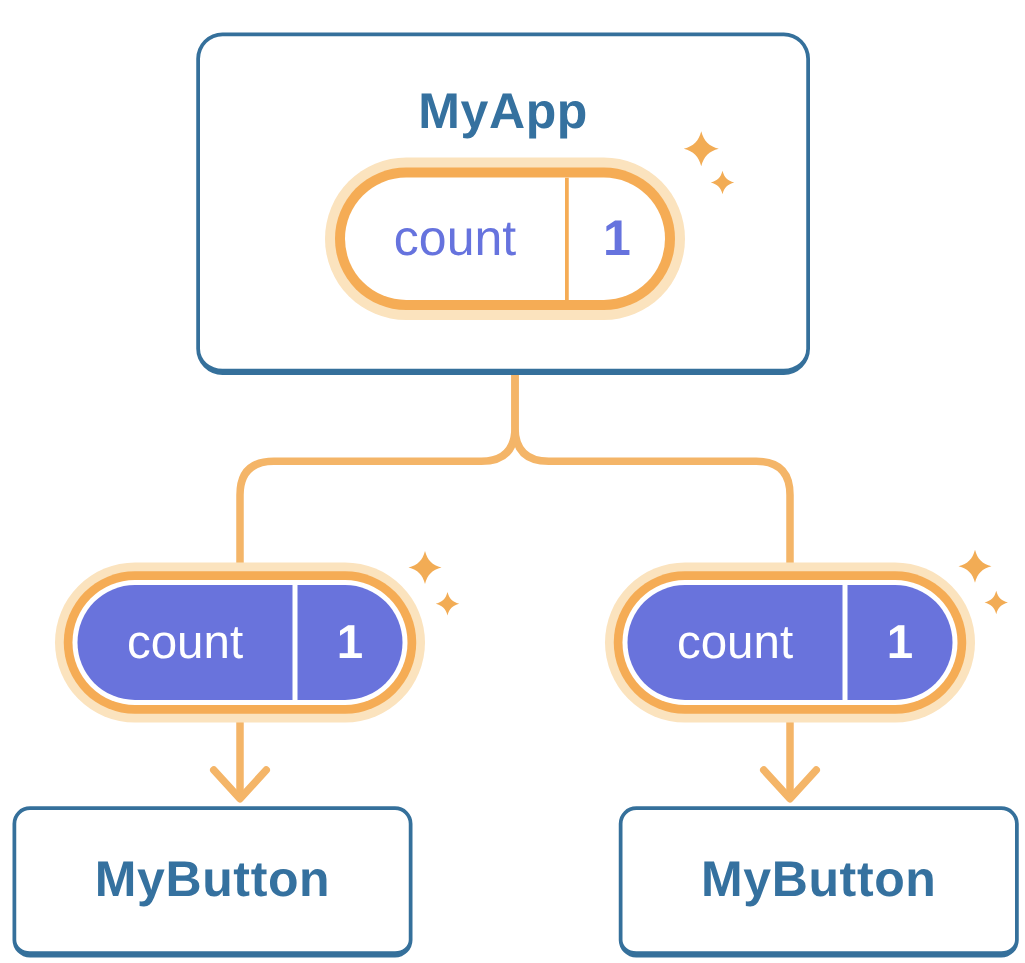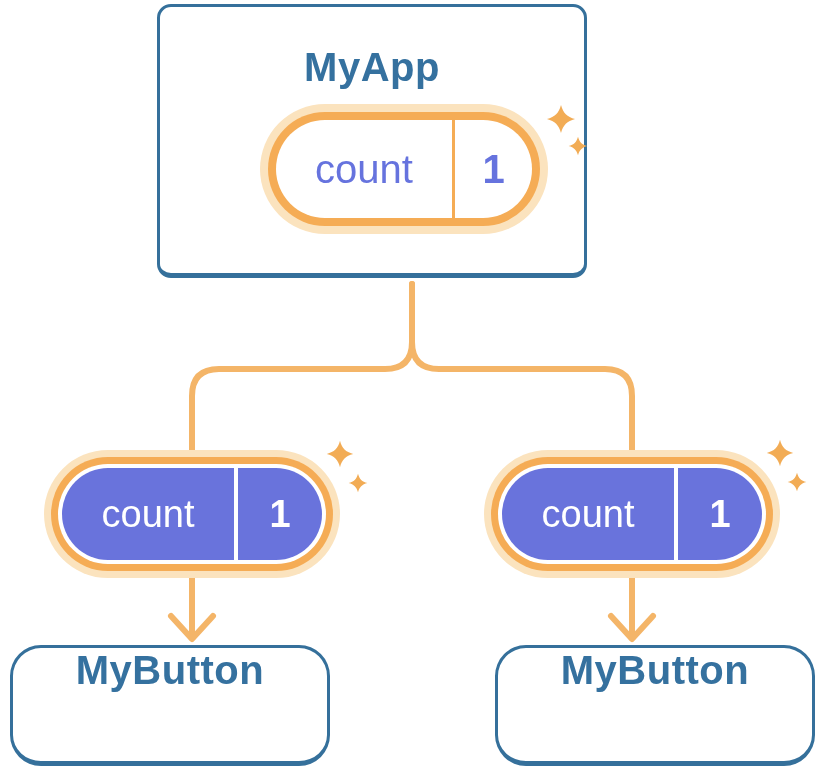--- a/index.html
+++ b/index.html
@@ -9,22 +9,22 @@
   }
   .layer{position:absolute;left:0;top:0;width:820px;height:770px;pointer-events:none;}
   svg.layer path{fill:none;stroke:var(--connector,#F4B568);stroke-width:6;stroke-linecap:round;stroke-linejoin:round;}
   svg.layer .spark{fill:var(--sparkle,#F2AC55);stroke:none;}
 
   .card{
     position:absolute;background:#fff;box-sizing:border-box;
     border:3px solid var(--card-border,#35709B);
     border-bottom-width:5px;border-radius:14px;
   }
-  .card-root{left:157px;top:4px;width:430px;height:274px;}
-  .card-leaf{top:645px;width:320px;height:121px;display:flex;align-items:flex-start;justify-content:center;border-radius:31px;}
+  .card-root{left:157px;top:26px;width:491px;height:274px;border-radius:21px;}
+  .card-leaf{top:645px;width:320px;height:121px;display:flex;align-items:center;justify-content:center;}
   .card-leaf.left{left:10px;}
   .card-leaf.right{left:495px;}
   .card-title{
     color:var(--card-text,#35719F);font-size:40px;font-weight:600;letter-spacing:.5px;
   }
   .card-root .card-title{
     position:absolute;left:0;top:38px;width:100%;text-align:center;
   }
 
   

